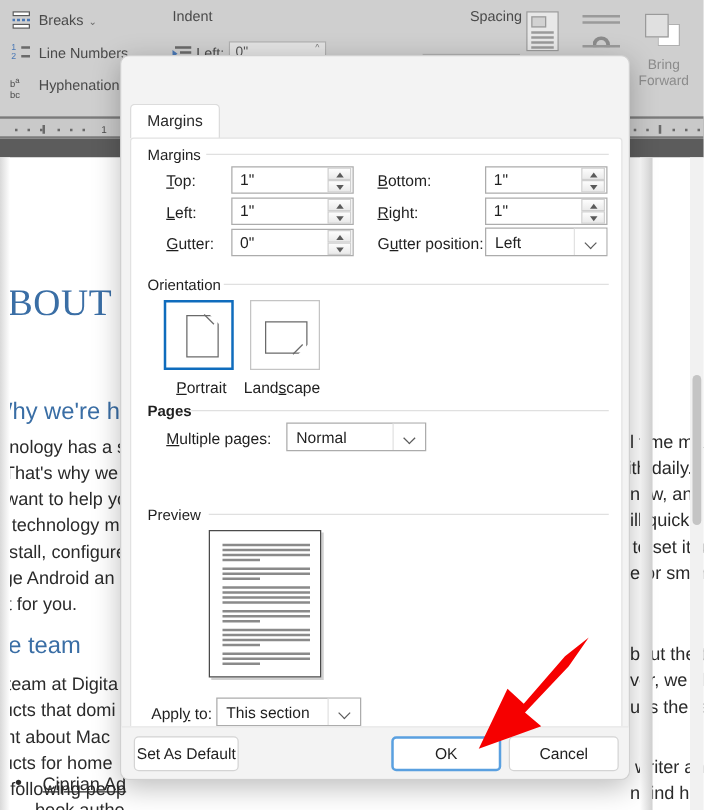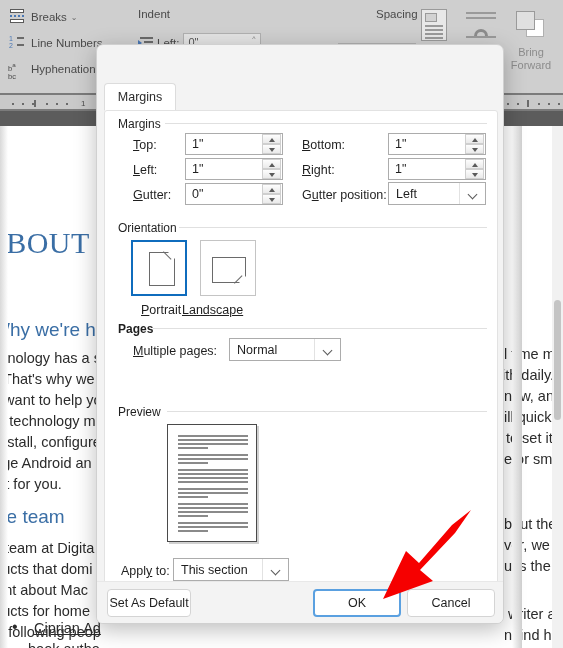--- a/index.html
+++ b/index.html
@@ -477,21 +477,21 @@
       <span class="gbox-line" style="left:74px; top:116px; width:308px;"></span>
 
       <div class="orient-tile sel" style="left:26px; top:129px;">
         <span class="g-port"></span>
       </div>
       <span class="orient-cap" style="left:36px; top:192px;"><span class="u">P</span>ortrait</span>
 
       <div class="orient-tile" style="left:95px; top:129px;">
         <span class="g-land"></span>
       </div>
-      <span class="orient-cap" style="left:77px; top:192px;text-decoration:underline;">Land<span class="u">s</span>cape</span>
+      <span class="orient-cap" style="left:90px; top:192px;">Land<span class="u">s</span>cape</span>
 
       <span class="gbox-label" style="left:13px; top:211px;font-weight:bold;">Pages</span>
       <span class="gbox-line" style="left:48px; top:217px; width:334px;"></span>
 
       <span class="fld-label" style="left:28px; top:233px;"><span class="u">M</span>ultiple pages:</span>
       <div class="combo" style="left:124px; top:227px; width:112px;">
         <span class="val">Normal</span>
         <span class="arw"></span>
       </div>
 

